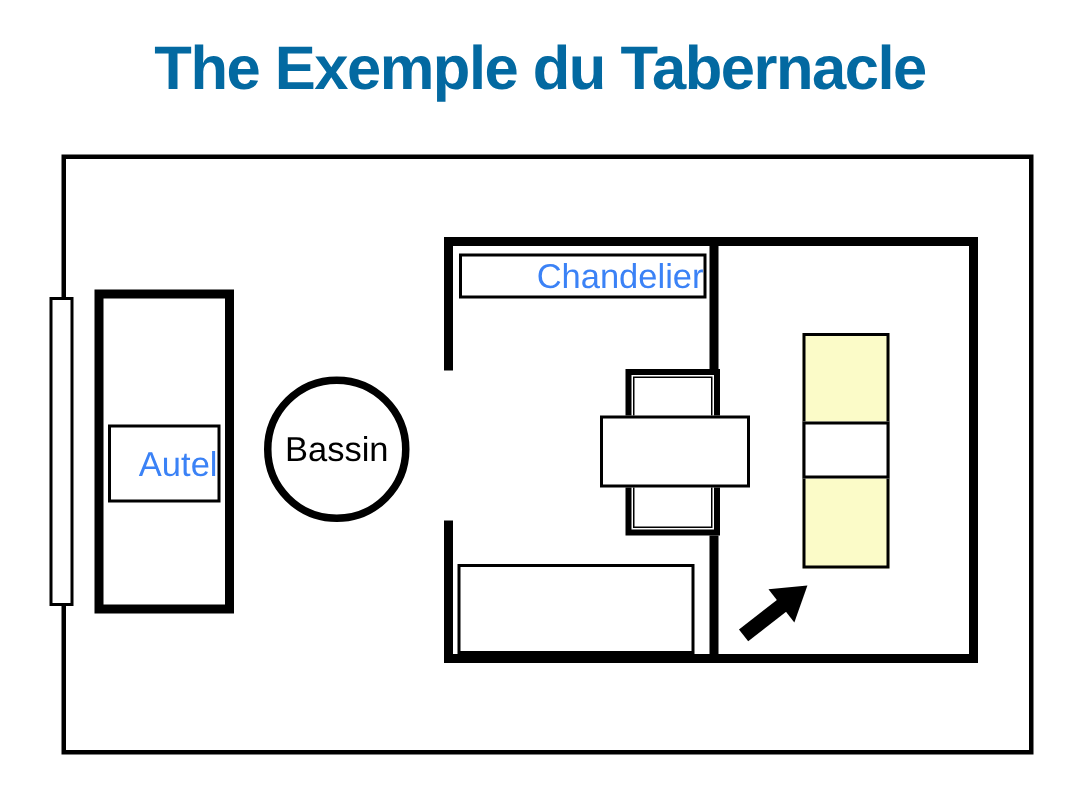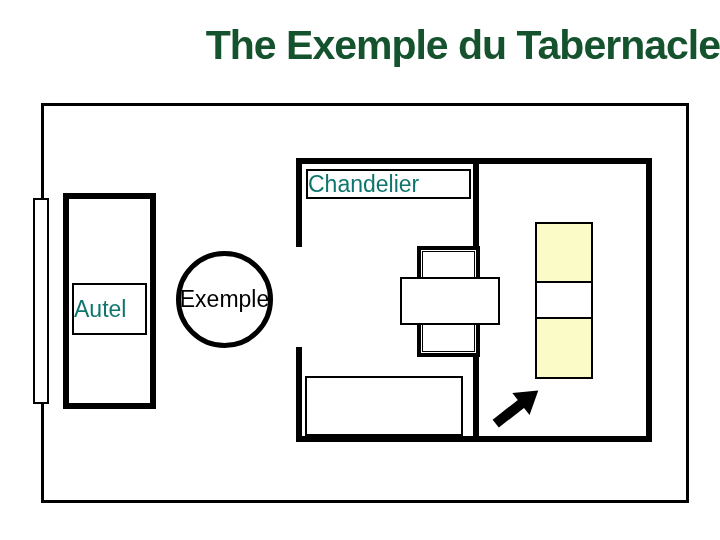--- a/index.html
+++ b/index.html
@@ -3,35 +3,35 @@
 <meta charset="utf-8">
 <style>
   html,body { margin:0; padding:0; background:#ffffff; }
   .slide {
     position:relative; width:720px; height:540px; background:#ffffff;
     font-family:"Liberation Sans", sans-serif; color:#000; overflow:hidden;
   }
   .abs { position:absolute; box-sizing:border-box; }
 
   .title {
-    left:0; right:0; top:22px; text-align:right;
-    font-size:41px; font-weight:bold; letter-spacing:-1px; color:#14532d;
+    left:0; right:0; top:22px; text-align:center;
+    font-size:41px; font-weight:bold; letter-spacing:-1px; color:#0369a1;
   }
 
   
   .courtyard { left:41px; top:103px; width:648px; height:400px; border:3px solid #000; background:#fff; z-index:1; }
 
   
   .gate { left:33px; top:198px; width:16px; height:206px; border:2px solid #000; background:#fff; z-index:3; }
 
   
   .altar { left:63px; top:193px; width:93px; height:216px; border:6px solid #000; background:#fff; z-index:2; }
   .label-box {
-    border:2px solid #000; background:#fff; display:flex; align-items:center; justify-content:flex-start;
-    font-size:23px; color:#0f766e; z-index:4;
+    border:2px solid #000; background:#fff; display:flex; align-items:center; justify-content:flex-end;
+    font-size:23px; color:#3b82f6; z-index:4;
   }
   .altar-label { left:72px; top:283px; width:75px; height:52px; }
 
   
   .basin {
     left:176px; top:251px; width:97px; height:97px; border:5px solid #000; border-radius:50%;
     background:#fff; display:flex; align-items:center; justify-content:center; font-size:23px; z-index:2;
   }
 
   
@@ -66,21 +66,21 @@
   <div class="abs courtyard"></div>
 
   <div class="abs gate"></div>
 
   <div class="abs altar"></div>
   <div class="abs label-box altar-label">
     <span>Autel</span>
   </div>
 
   <div class="abs basin">
-    <span>Exemple</span>
+    <span>Bassin</span>
   </div>
 
   <div class="abs tent"></div>
   <div class="abs tent-door"></div>
   <div class="abs divider"></div>
 
   <div class="abs label-box chandelier-label">
     <span>Chandelier</span>
   </div>
 

